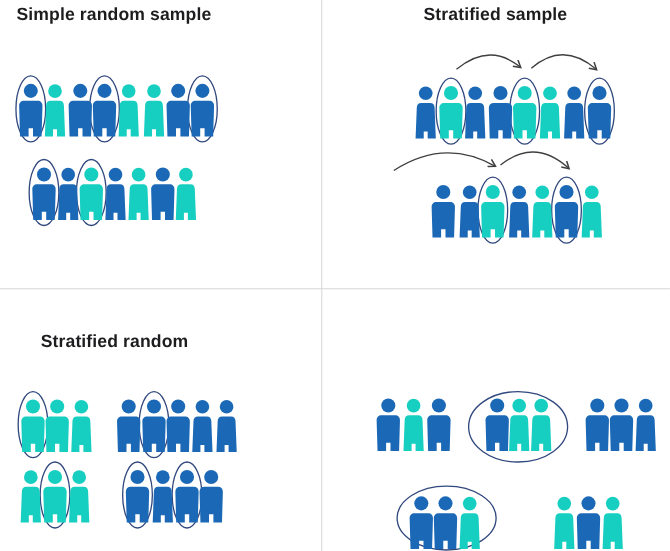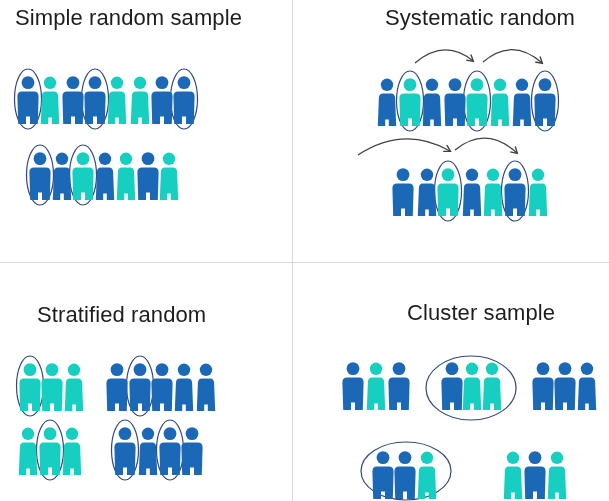--- a/index.html
+++ b/index.html
@@ -1,37 +1,36 @@
 <!DOCTYPE html>
 <html><head>
 <meta charset="utf-8">
 <style>
   html,body{margin:0;padding:0;background:#ffffff;}
   body{width:609px;height:501px;overflow:hidden;position:relative;
        font-family:"Liberation Sans",sans-serif;}
   .canvas{position:absolute;inset:0;width:609px;height:501px;}
   .divider-v{position:absolute;left:292px;top:0;width:1px;height:501px;background:#d9d9d9;}
   .divider-h{position:absolute;left:0;top:262px;width:609px;height:1px;background:#d9d9d9;}
-  .qtitle{position:absolute;margin:0;font-size:22px;font-weight:normal;color:#1d1d1f;
+  .qtitle{position:absolute;margin:0;font-size:16px;font-weight:bold;color:#1d1d1f;
           letter-spacing:.1px;white-space:nowrap;}
   .t1{left:15px;top:5px;}
   .t2{left:385px;top:5px;}
   .t3{left:37px;top:302px;}
   .t4{left:407px;top:300px;}
   svg.fig{position:absolute;left:0;top:0;}
 </style>
 </head>
 <body>
 
 <div class="canvas">
 
   <h2 class="qtitle t1">Simple random sample</h2>
-  <h2 class="qtitle t2">Systematic random</h2>
+  <h2 class="qtitle t2">Stratified sample</h2>
   <h2 class="qtitle t3">Stratified random</h2>
-  <h2 class="qtitle t4">Cluster sample</h2>
 
   <svg id="fig" class="fig" width="609" height="501" viewBox="0 0 609 501">
     <defs>
       <g id="person-wide">
         <circle cx="12" cy="6.6" r="6.4"></circle>
         <path d="M6 15.6 L18 15.6 C21 15.6 22.7 17.4 22.6 20.4 L21.8 48 L14 48 L14 40.5 L10 40.5 L10 48 L2.2 48 L1.4 20.4 C1.3 17.4 3 15.6 6 15.6 Z"></path>
       </g>
       <g id="person-slim">
         <circle cx="12" cy="6.8" r="6.2"></circle>
         <path d="M8 15.6 L16 15.6 C18.8 15.6 20 17.2 20.1 19.8 L21.2 48 L13.8 48 L13.8 41.5 L10.2 41.5 L10.2 48 L2.8 48 L3.9 19.8 C4 17.2 5.2 15.6 8 15.6 Z"></path>

